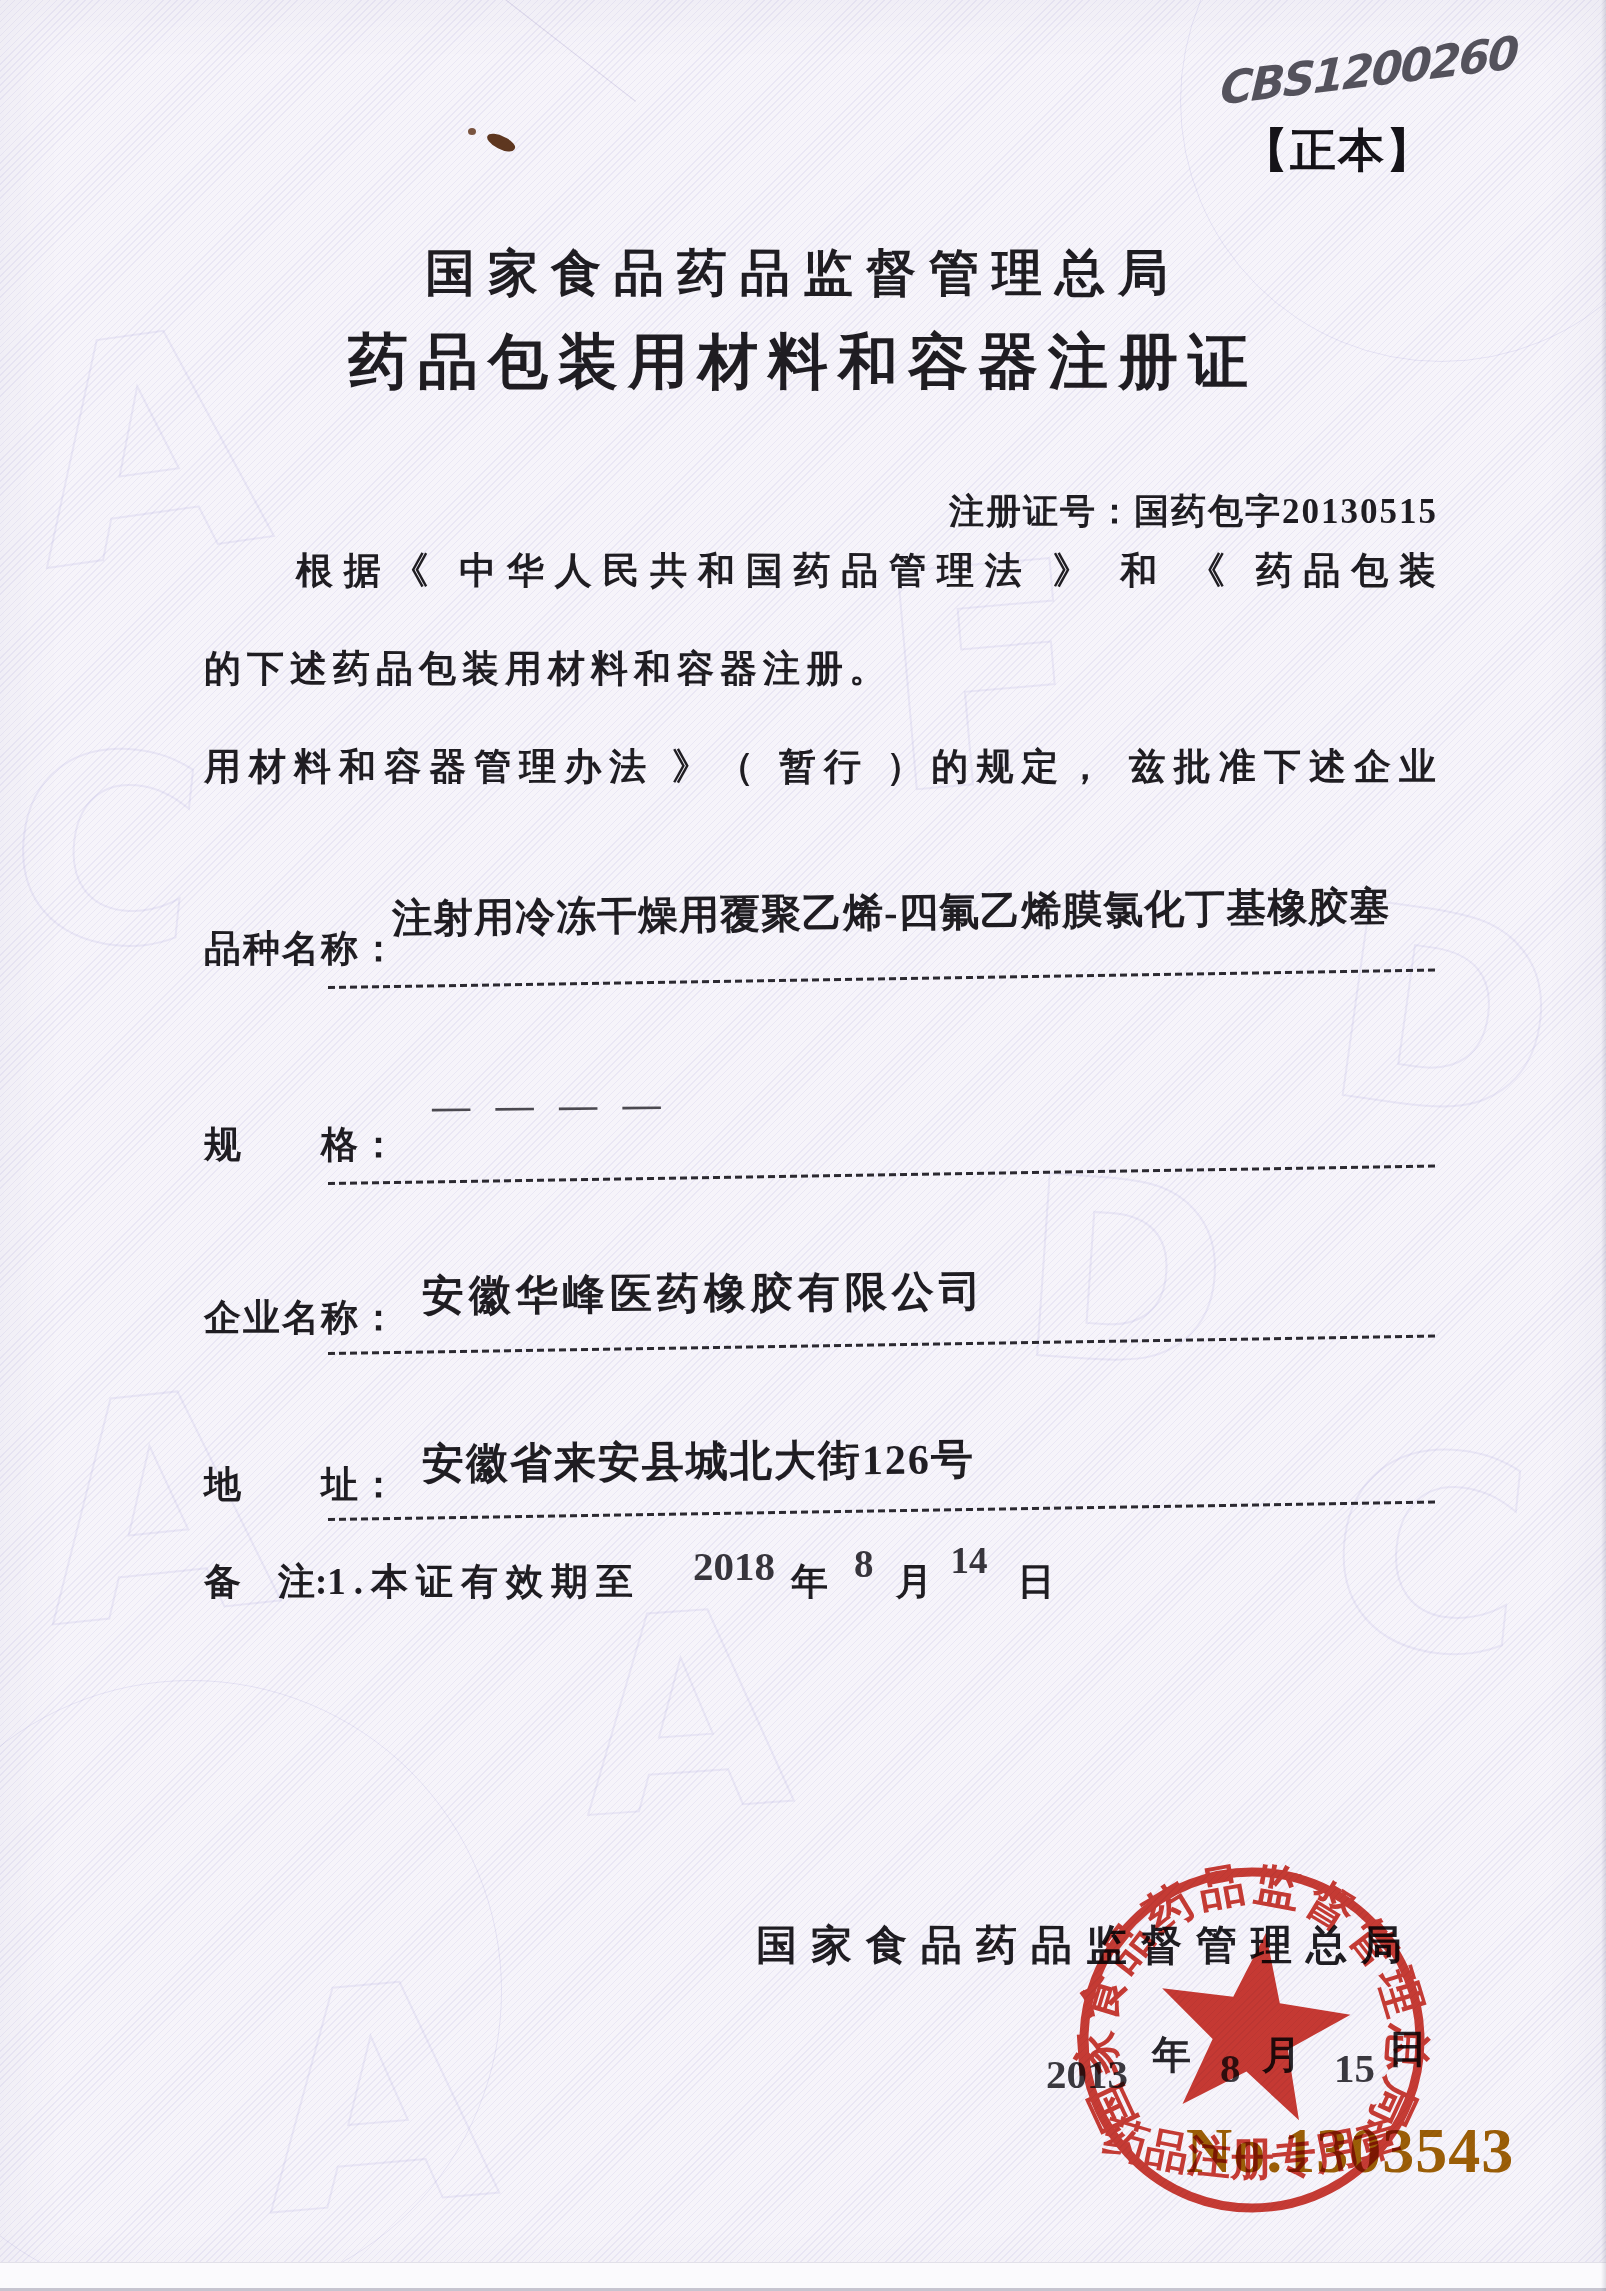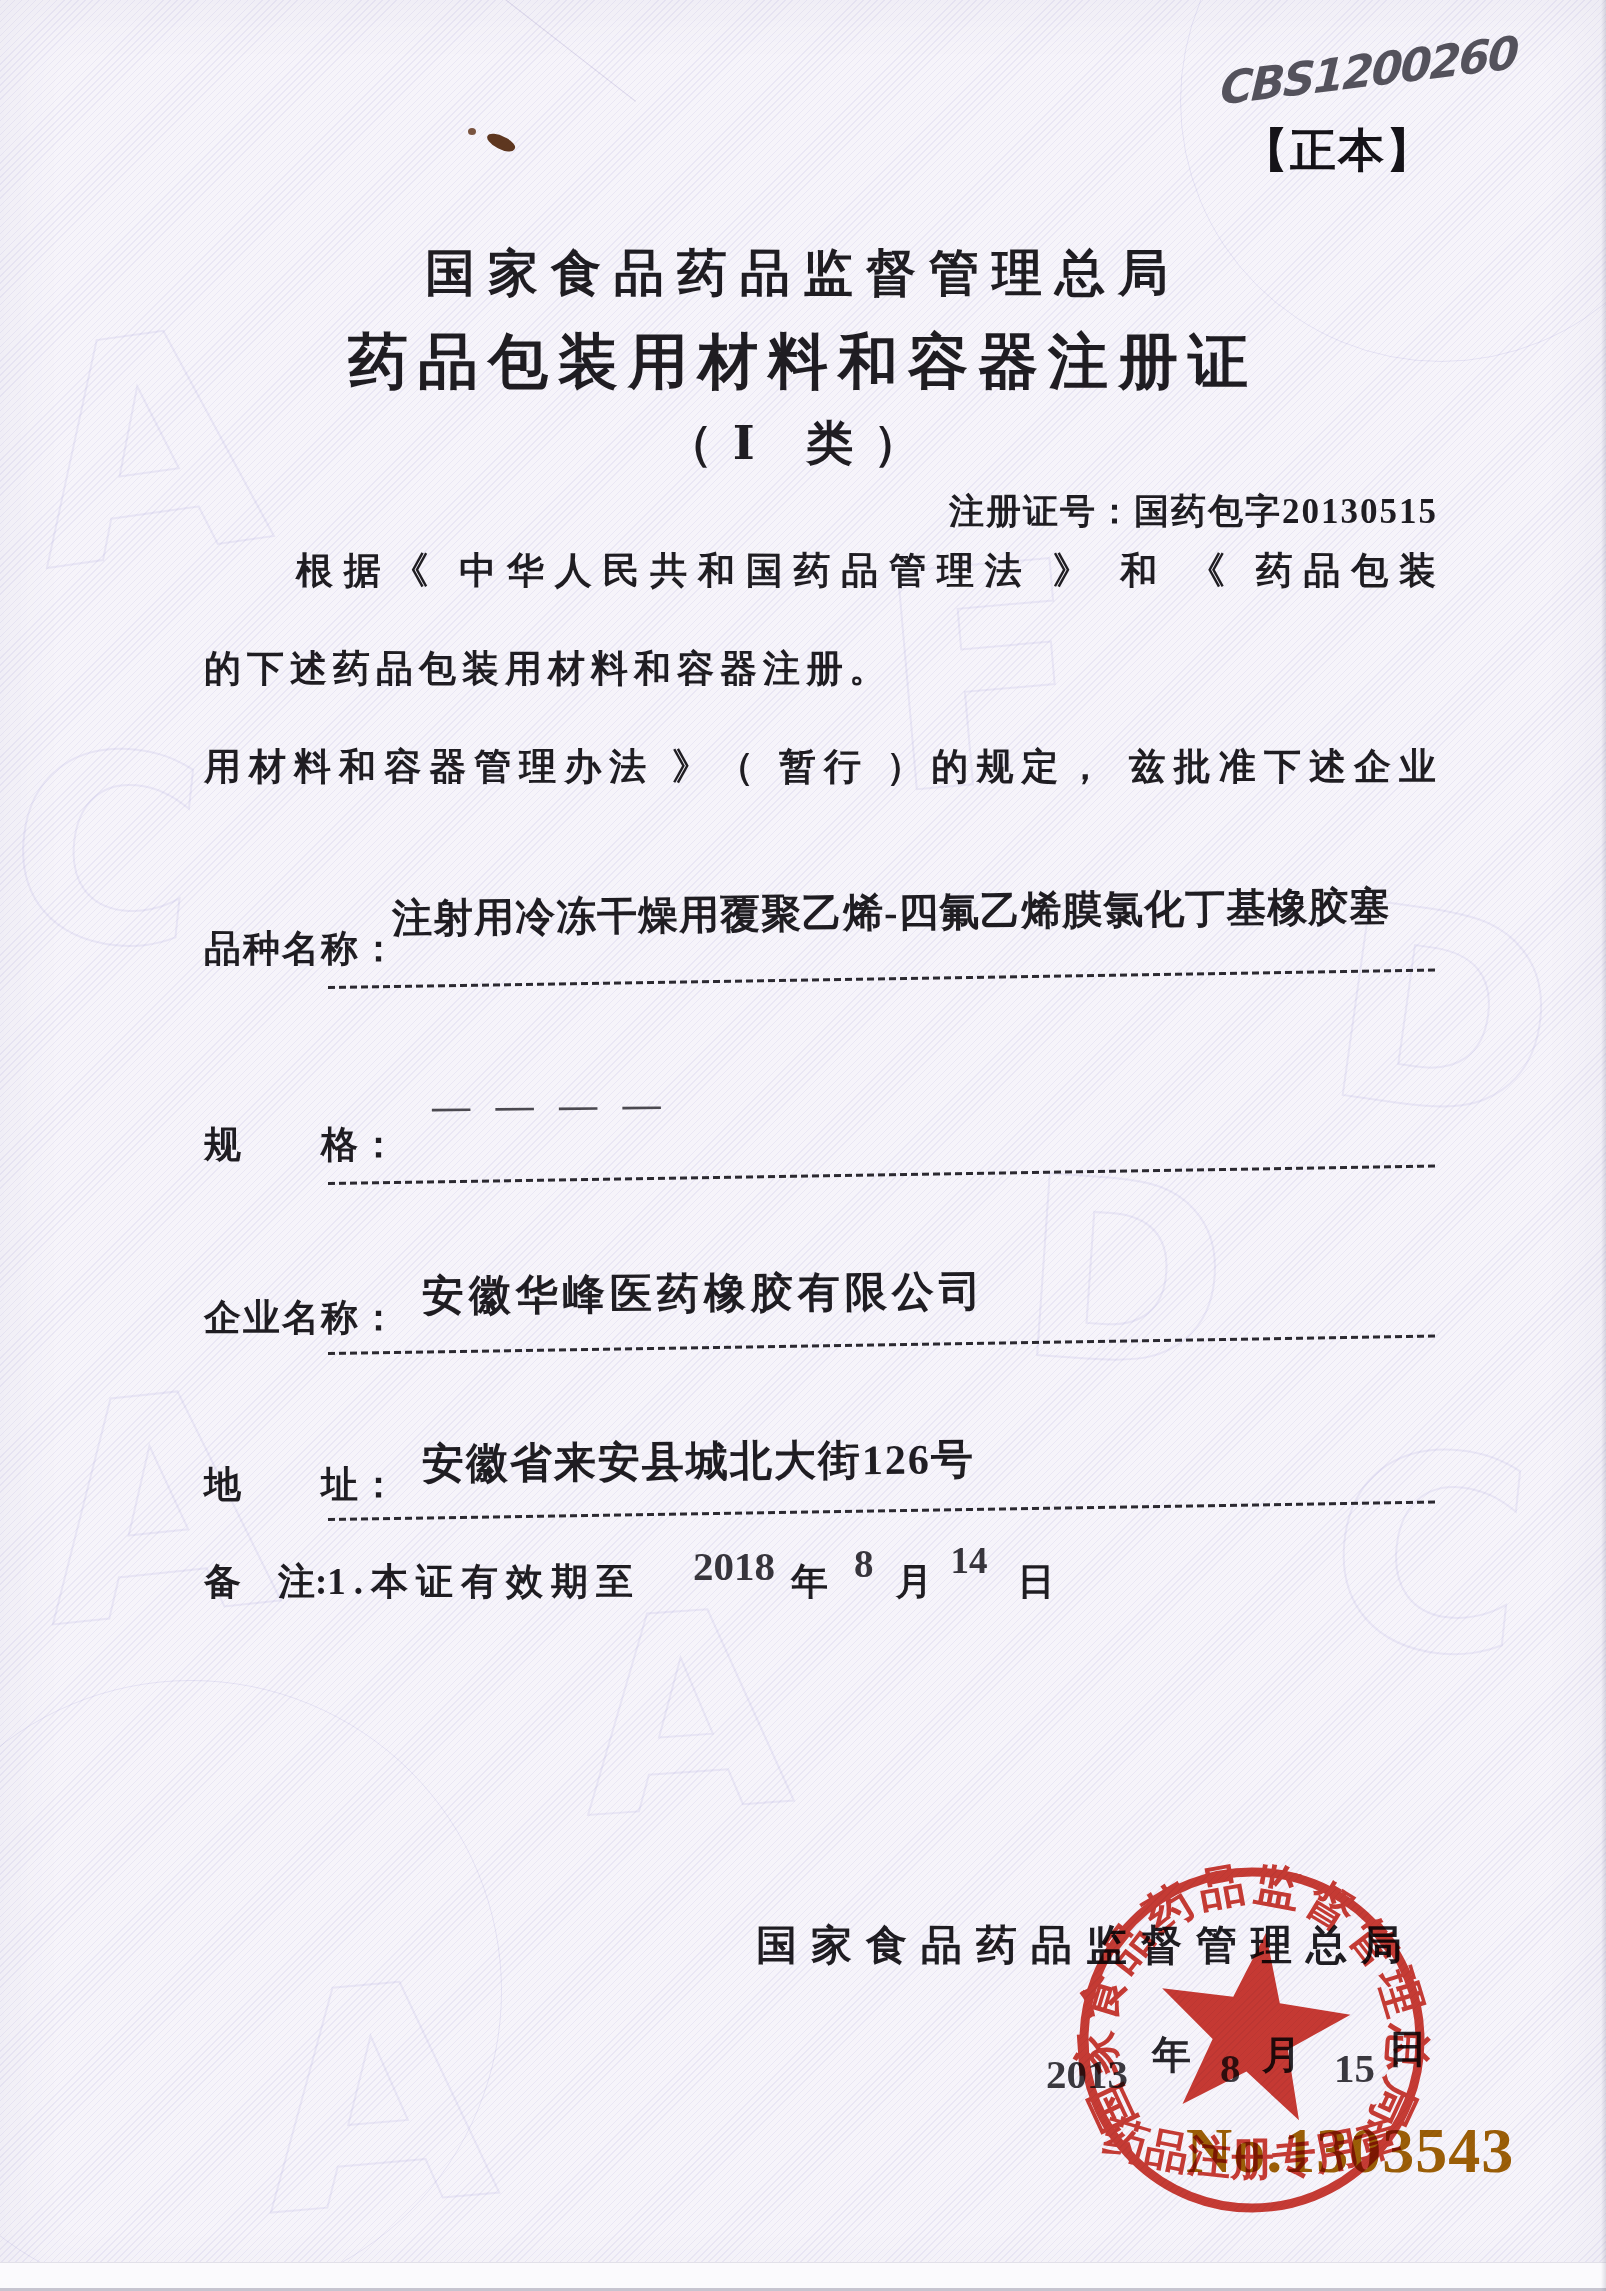--- a/index.html
+++ b/index.html
@@ -136,21 +136,20 @@
 
   <div class="ink-blot"></div>
   <div class="ink-dot"></div>
 
   <div class="handwriting">CBS1200260</div>
 
   <div class="copy-type">【正本】</div>
 
   <div class="center-block t1">国家食品药品监督管理总局</div>
   <div class="center-block t2">药品包装用材料和容器注册证</div>
-  <div class="center-block t3">（Ⅰ 类）</div>
 
   <div class="regno">
     <span>注册证号：</span><span>国药包字20130515</span>
   </div>
 
   <div class="para">
     <div class="pl pl1">根据《 中华人民共和国药品管理法 》 和 《 药品包装</div>
     <div class="pl pl3">的下述药品包装用材料和容器注册。</div>
     <div class="pl pl2">用材料和容器管理办法 》（ 暂行 ）的规定， 兹批准下述企业</div>
   </div>

